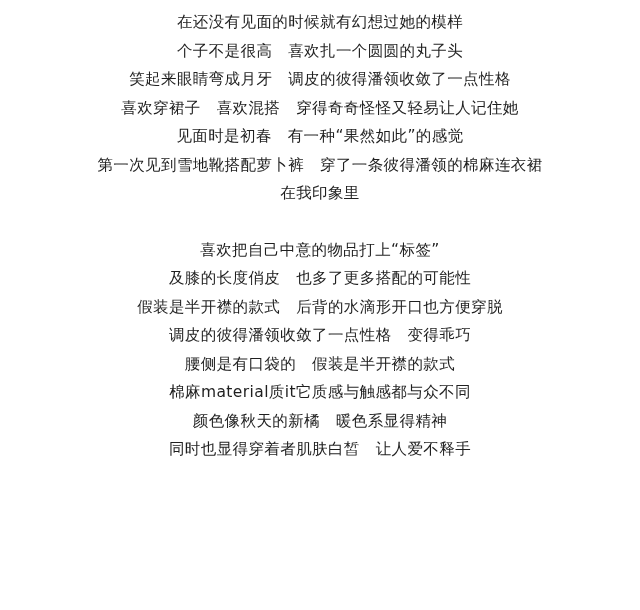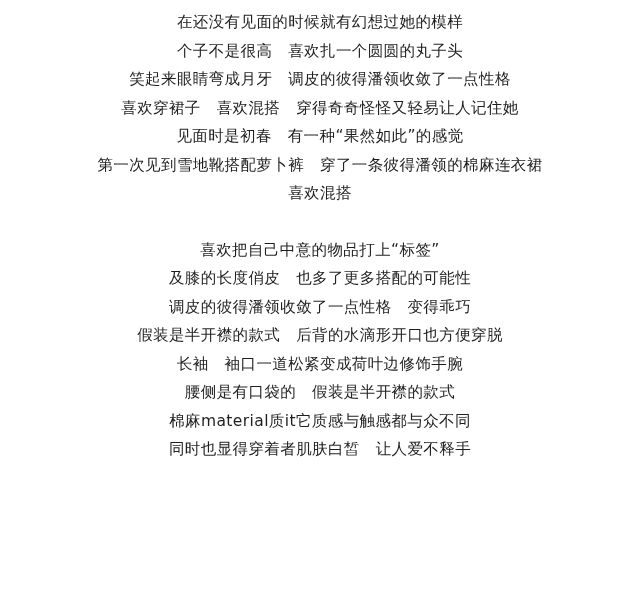--- a/index.html
+++ b/index.html
@@ -44,29 +44,29 @@
 
 <div class="page">
 
   <div class="block">
     <div class="line">在还没有见面的时候就有幻想过她的模样</div>
     <div class="line">个子不是很高　喜欢扎一个圆圆的丸子头</div>
     <div class="line">笑起来眼睛弯成月牙　调皮的彼得潘领收敛了一点性格</div>
     <div class="line">喜欢穿裙子　喜欢混搭　穿得奇奇怪怪又轻易让人记住她</div>
     <div class="line">见面时是初春　有一种“果然如此”的感觉</div>
     <div class="line">第一次见到雪地靴搭配萝卜裤　穿了一条彼得潘领的棉麻连衣裙</div>
-    <div class="line">喜欢混搭</div>
+    <div class="line">在我印象里</div>
   </div>
 
   <div class="spacer"></div>
 
   <div class="block">
     <div class="line">喜欢把自己中意的物品打上“标签”</div>
     <div class="line">及膝的长度俏皮　也多了更多搭配的可能性</div>
+    <div class="line">假装是半开襟的款式　后背的水滴形开口也方便穿脱</div>
     <div class="line">调皮的彼得潘领收敛了一点性格　变得乖巧</div>
-    <div class="line">假装是半开襟的款式　后背的水滴形开口也方便穿脱</div>
-    <div class="line">长袖　袖口一道松紧变成荷叶边修饰手腕</div>
     <div class="line">腰侧是有口袋的　假装是半开襟的款式</div>
     <div class="line">棉麻material质it它质感与触感都与众不同</div>
+    <div class="line">颜色像秋天的新橘　暖色系显得精神</div>
     <div class="line">同时也显得穿着者肌肤白皙　让人爱不释手</div>
   </div>
 
 </div>
 
 </body></html>

